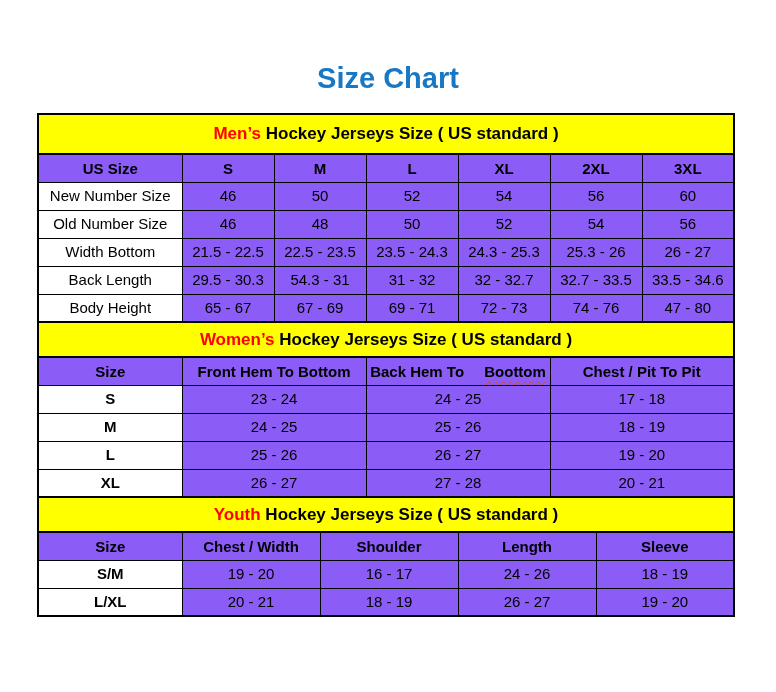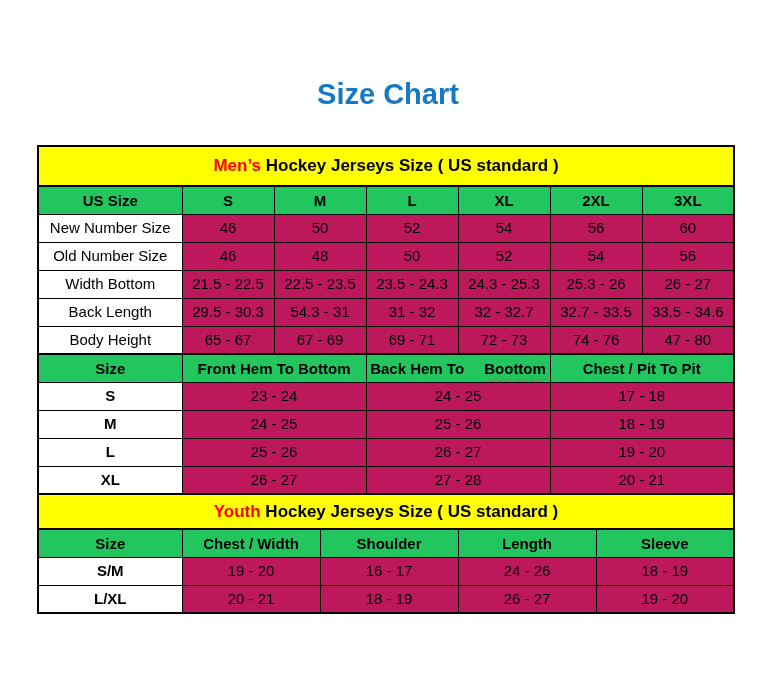--- a/index.html
+++ b/index.html
@@ -6,21 +6,21 @@
   html, body { margin: 0; padding: 0; }
   body {
     width: 776px;
     height: 692px;
     background: #ffffff;
     color: #000000;
     font-family: "Liberation Sans", sans-serif;
     overflow: hidden;
   }
   .page-title {
-    margin: 16px;
+    margin: 0;
     padding-top: 62px;
     padding-bottom: 18px;
     text-align: center;
     font-size: 29px;
     font-weight: 700;
     color: #1878C4;
     font-family: "Liberation Sans", sans-serif;
   }
   .chart-wrap {
     width: 748px;
@@ -47,23 +47,23 @@
     font-size: 17px;
     height: 40px;
     border-bottom: 2px solid #000;
   }
   tr.band.short td { height: 35px; }
   .band-accent { color: #FF0000; }
   .band-rest { color: #000000; }
   th.col-h {
     font-weight: 700;
     height: 28px;
-    background: #22c55e;
-  }
-  td.cell { height: 28px; font-weight: 400; background: #be185d; }
+    background: #8b5cf6;
+  }
+  td.cell { height: 28px; font-weight: 400; background: #8b5cf6; }
   td.rowlabel { height: 28px; font-weight: 400; background: #ffffff; margin-left: 40px; }
   td.rowlabel.bold { font-weight: 700; }
   .sp-err {
     text-decoration-line: underline;
     text-decoration-style: wavy;
     text-decoration-color: #D04A3A;
     text-decoration-thickness: 1px;
     text-underline-offset: 4px;
     margin-left: 16px;
   }
@@ -147,20 +147,23 @@
     </table>
 
   <table class="size-table">
     <colgroup>
       <col style="width:144px">
         <col style="width:184px">
         <col style="width:184px">
         <col style="width:184px">
     </colgroup>
     <tbody>
+        <tr class="band short">
+      <td colspan="4"><span class="band-accent">Women’s</span><span class="band-rest"> Hockey Jerseys Size ( US standard )</span></td>
+    </tr>
     <tr>
       <th class="col-h">Size</th>
       <th class="col-h">Front Hem To Bottom</th>
       <th class="col-h"><span>Back Hem To </span><span class="sp-err">Boottom</span></th>
       <th class="col-h">Chest / Pit To Pit</th>
     </tr>
     <tr>
       <td class="rowlabel bold">S</td>
       <td class="cell">23 - 24</td>
       <td class="cell">24 - 25</td>

